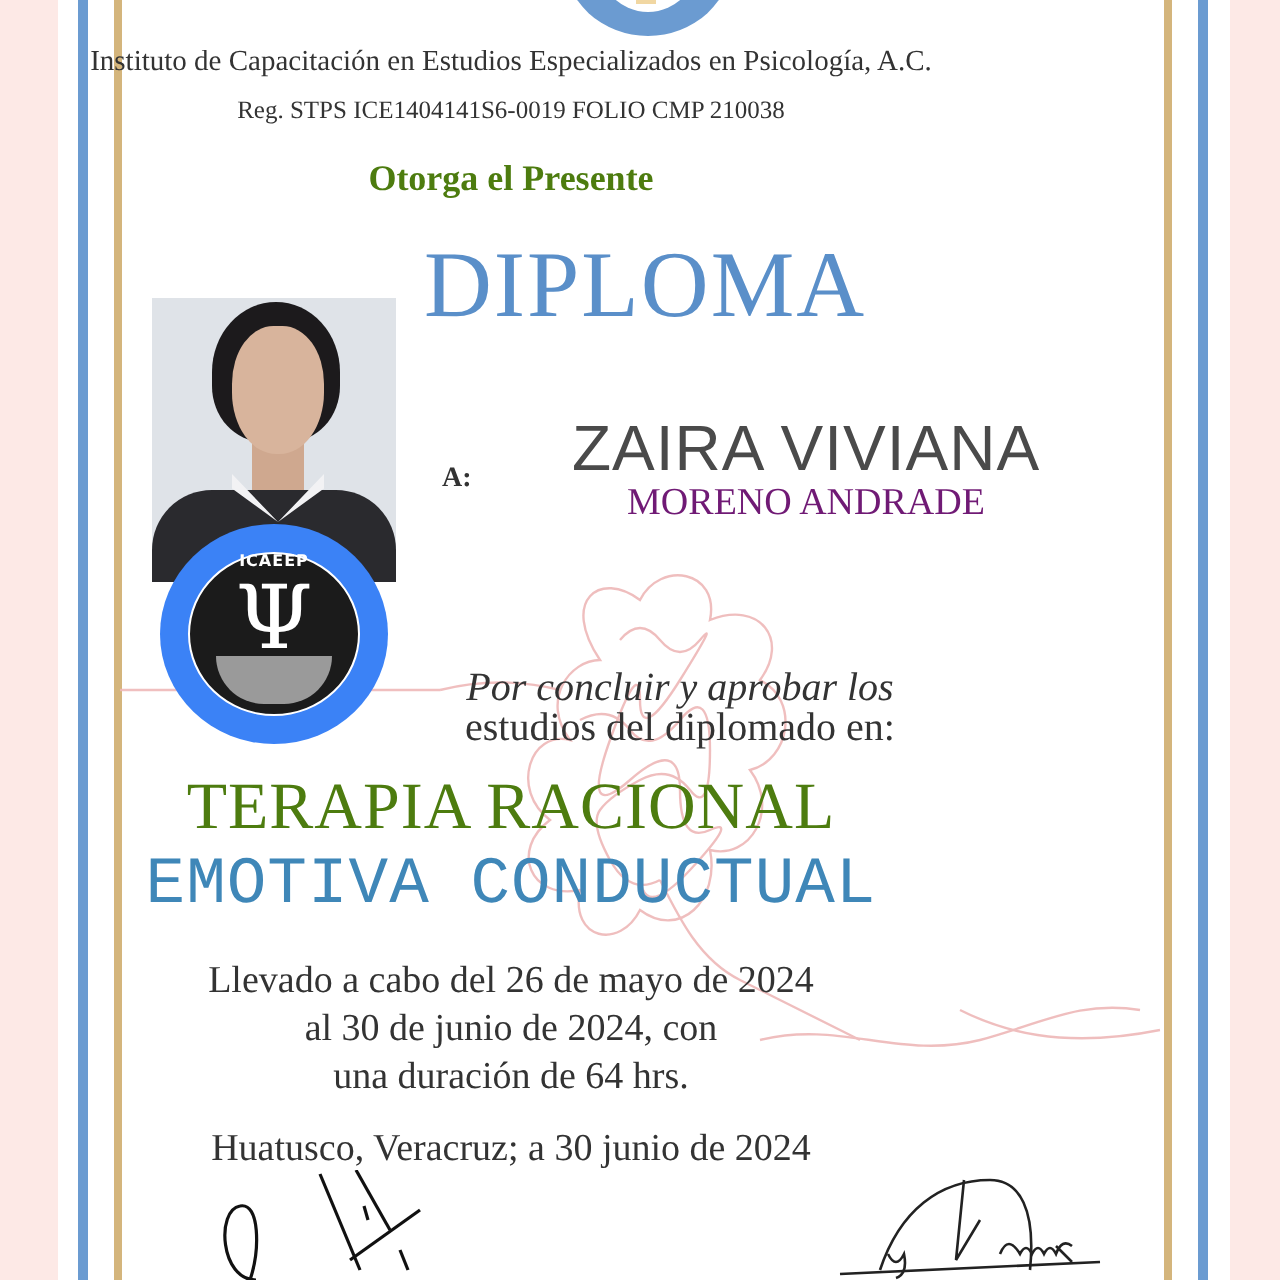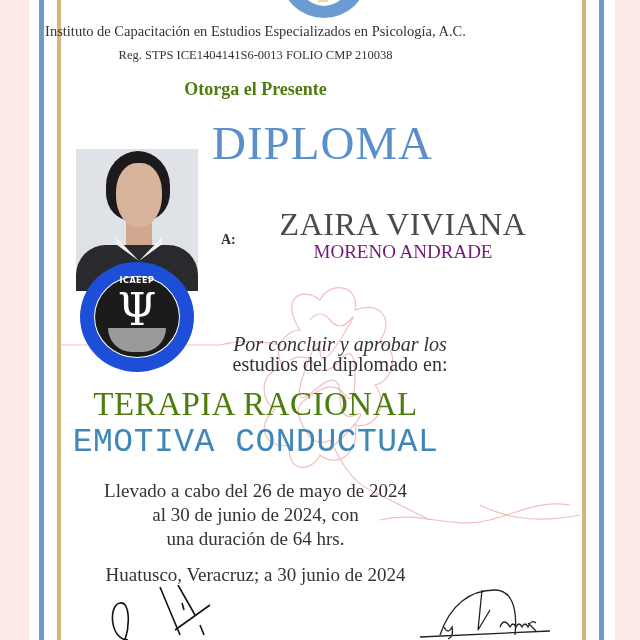--- a/index.html
+++ b/index.html
@@ -42,30 +42,30 @@
     background:#dfe3e8; overflow:hidden;
   }
   .photo .hair { position:absolute; left:30px; top:2px; width:64px; height:70px; border-radius:50% 50% 40% 40%; background:#1c1a1c; }
   .photo .face { position:absolute; left:40px; top:14px; width:46px; height:64px; border-radius:45% 45% 48% 48%; background:#d8b49c; }
   .photo .neck { position:absolute; left:50px; top:70px; width:26px; height:26px; background:#cfa88f; }
   .photo .jacket { position:absolute; left:0; top:96px; width:122px; height:60px; background:#2a2a2e; border-radius:30px 30px 0 0; }
   .photo .collar { position:absolute; left:40px; top:88px; width:46px; height:24px; background:#f2f2f4; clip-path:polygon(0 0,50% 100%,100% 0,100% 30%,50% 100%,0 30%); }
 
   .seal {
     position:absolute; left:80px; top:262px; width:114px; height:110px;
-    border-radius:50%; background:#1d4ed8;
+    border-radius:50%; background:#3b82f6;
   }
   .seal .ring { position:absolute; left:14px; top:14px; width:86px; height:82px; border-radius:50%; border:1.5px solid #fff; box-sizing:border-box; background:#1b1b1b; }
   .seal .acr { position:absolute; left:0; width:114px; top:14px; text-align:center; font-family:"DejaVu Sans", sans-serif; font-weight:bold; color:#fff; font-size:8px; letter-spacing:0.5px; }
   .seal .psi { position:absolute; left:0; width:114px; top:26px; text-align:center; color:#fff; font-size:44px; font-family:"DejaVu Serif", serif; line-height:1; }
   .seal .hands { position:absolute; left:28px; top:66px; width:58px; height:24px; background:#9a9a9a; border-radius:0 0 30px 30px; }
   .seal svg { position:absolute; left:0; top:0; }
 
   .a-label { position:absolute; left:221px; top:232px; font-size:14px; font-weight:bold; color:#333; font-family:"Liberation Serif", serif; }
-  .name1 { position:absolute; left:258px; width:290px; text-align:center; top:206px; font-size:32px; color:#4a4a4a; font-family:Liberation Serif, serif; letter-spacing:0.5px; }
+  .name1 { position:absolute; left:258px; width:290px; text-align:center; top:206px; font-size:32px; color:#4a4a4a; font-family:Liberation Sans, sans-serif; letter-spacing:0.5px; }
   .name2 { position:absolute; left:258px; width:290px; text-align:center; top:241px; font-size:19px; color:#701a75; font-family:"Liberation Serif", serif; }
 
   .watermark { position:absolute; left:0; top:0; }
 
   .por1 { top:333px; font-size:20px; left:200px; width:280px; font-family:"Liberation Serif", serif;font-style:italic; }
   .por2 { top:353px; font-size:20px; left:200px; width:280px; font-family:"Liberation Serif", serif; }
   .course1 { top:386px; font-size:33px; color:#4d7c0f; font-family:"Liberation Serif", serif; letter-spacing:0.5px; }
   .course2 { top:424px; font-size:33px; color:#3f87b8; font-family:Liberation Mono, monospace; letter-spacing:0.5px; }
   .dates1 { top:480px; font-size:19px; font-family:"Liberation Serif", serif; }
   .dates2 { top:504px; font-size:19px; font-family:"Liberation Serif", serif; }
@@ -93,21 +93,21 @@
     <path d="M310 320 q10 -12 20 0 t20 0 t-10 20 t-20 10 t-15 20 t10 20 t25 5 t15 20 t-10 20 t-25 0"></path>
     <path d="M290 360 q15 -8 25 5 t25 -5 t15 15 t-10 20 t-25 -5 t-20 15 t5 25 t25 10"></path>
     <path d="M330 440 c 10 20, 20 40, 40 50 c 20 10, 40 20, 60 30"></path>
     <path d="M380 520 c 40 -10, 70 10, 110 0 c 30 -8, 50 -20, 80 -15"></path>
     <path d="M60 345 L 220 345 M 220 345 c 20 -5, 40 -5, 60 0"></path>
     <path d="M480 505 c 20 10, 50 20, 100 10"></path>
   </g>
 </svg>
 
 <div class="t inst">Instituto de Capacitación en Estudios Especializados en Psicología, A.C.</div>
-<div class="t reg">Reg. STPS ICE1404141S6-0013 FOLIO CMP 210038</div>
+<div class="t reg">Reg. STPS ICE1404141S6-0019 FOLIO CMP 210038</div>
 <div class="t otorga">Otorga el Presente</div>
 <div class="t diploma">DIPLOMA</div>
 
 <div class="photo">
   <div class="hair"></div>
   <div class="neck"></div>
   <div class="face"></div>
   <div class="jacket"></div>
   <div class="collar"></div>
 </div>

